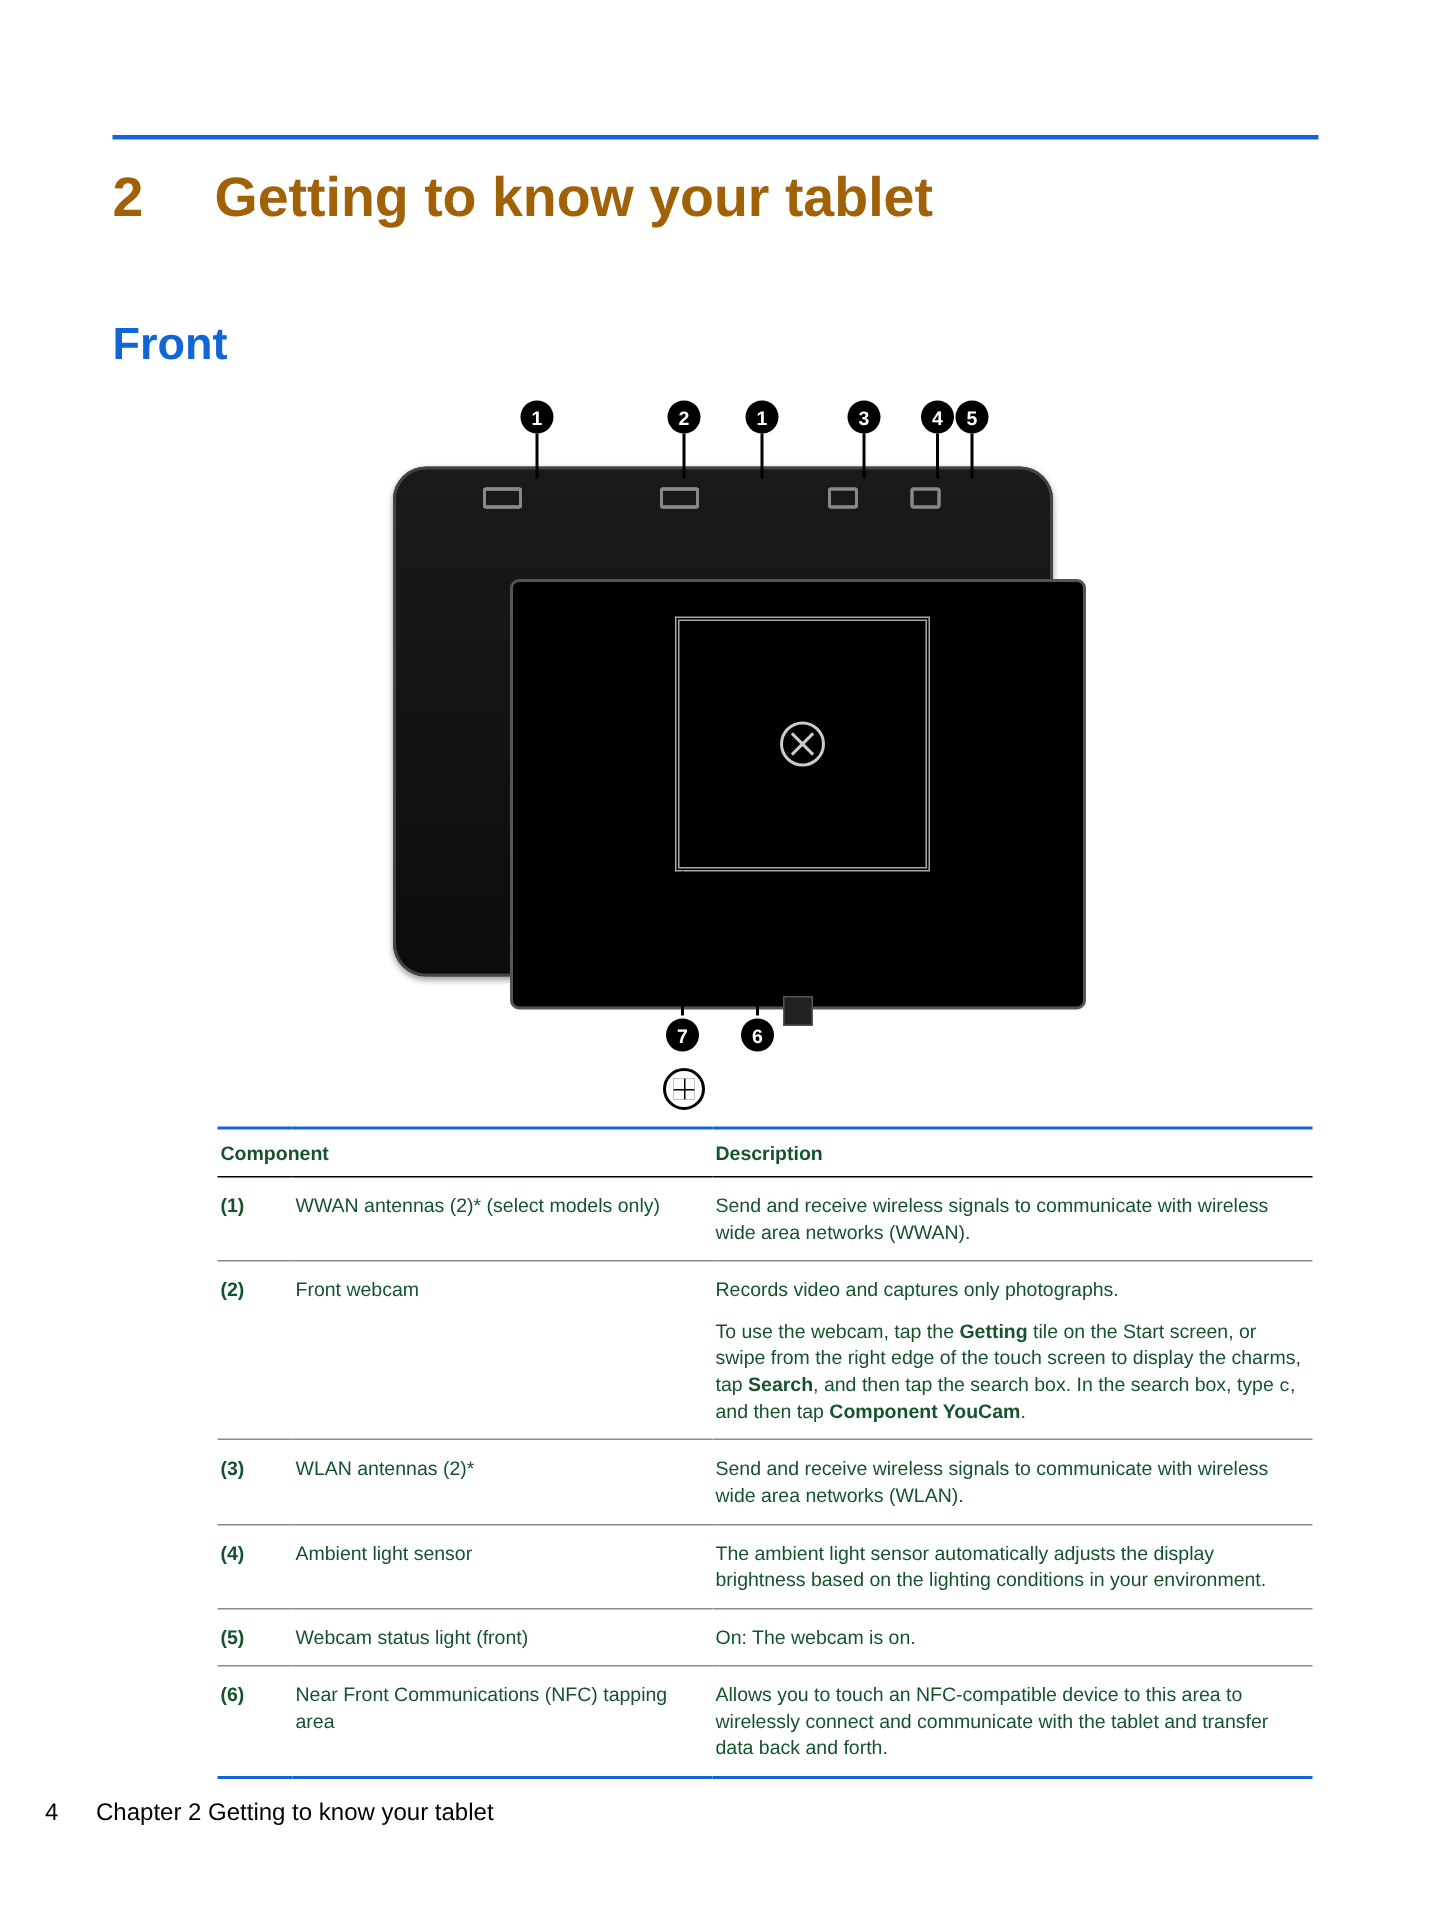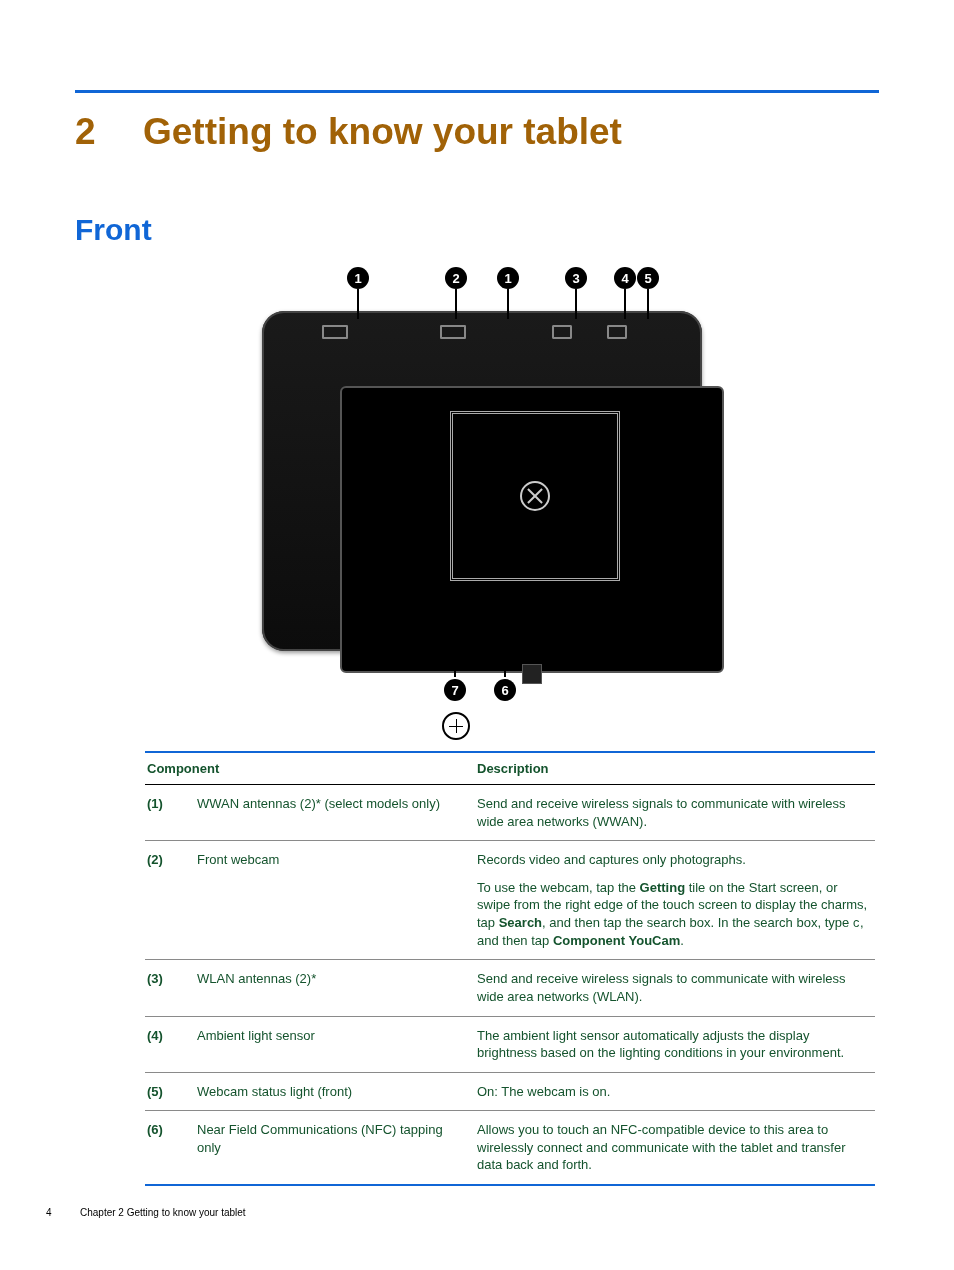--- a/index.html
+++ b/index.html
@@ -160,23 +160,23 @@
   }
   .comp-table tr.last td { border-bottom: 2px solid #1066d6; }
   .col-num { width: 50px; font-weight: bold; }
   .col-comp { width: 280px; }
   .desc-para { margin-bottom: 10px; }
   .desc-para:last-child { margin-bottom: 0; }
   .mono { font-family: 'Courier New', monospace; font-size: 12px; }
 
   .footer {
     position: absolute;
-    left: 46px;
+    left: 30px;
     bottom: 52px;
-    font-size: 10px;
+    font-size: 16px;
   }
   .footer .pnum { display: inline-block; width: 34px; }
 </style>
 </head>
 <body>
 
 <div class="top-rule"></div>
 
 <h1 class="chapter-title">
   <span class="chnum">2</span><span>Getting to know your tablet</span>
@@ -286,21 +286,21 @@
       </tr>
       <tr>
         <td class="col-num">(5)</td>
         <td class="col-comp">Webcam status light (front)</td>
         <td>
           <div class="desc-para">On: The webcam is on.</div>
         </td>
       </tr>
       <tr class="last">
         <td class="col-num">(6)</td>
-        <td class="col-comp">Near Field Communications (NFC) tapping only</td>
+        <td class="col-comp">Near Front Communications (NFC) tapping area</td>
         <td>
           <div class="desc-para">Allows you to touch an NFC-compatible device to this area to wirelessly connect and communicate with the tablet and transfer data back and forth.</div>
         </td>
       </tr>
     </tbody>
 </table>
 
 <div class="footer">
   <span class="pnum">4</span><span>Chapter 2   Getting to know your tablet</span>
 </div>

